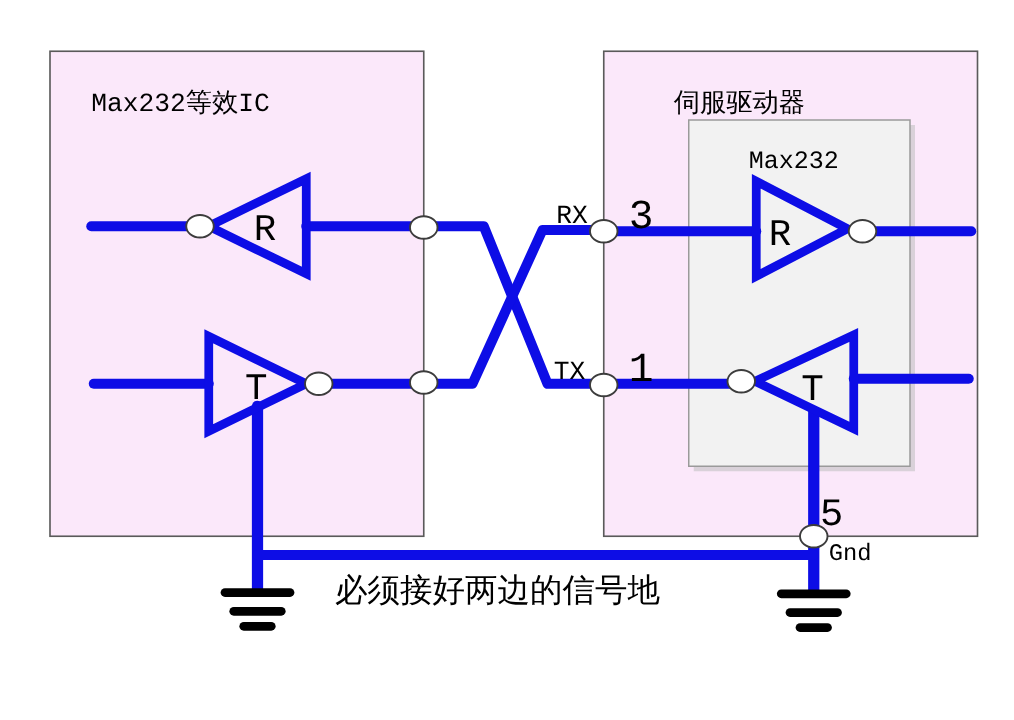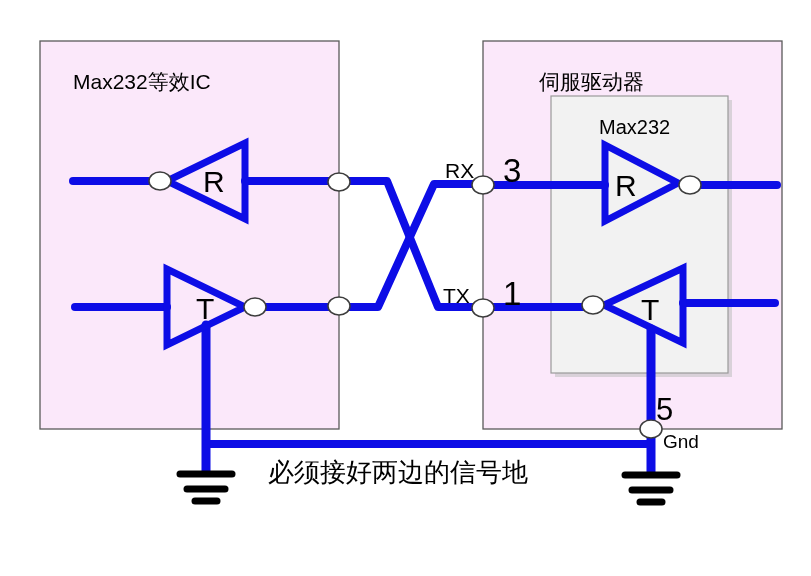--- a/index.html
+++ b/index.html
@@ -2,21 +2,21 @@
 <html style="--wire: #0d0de6; --box_fill: #fbe8fa; --box_border: #5a5a5a; --chip_fill: #f2f2f2; --chip_border: #9a9a9a; --text: #000000; --ground: #000000; --background: #ffffff;"><head>
 <meta charset="utf-8">
 <style>
   :root{
     --wire:#0d0de6; --box_fill:#fbe8fa; --box_border:#5a5a5a;
     --chip_fill:#f2f2f2; --chip_border:#9a9a9a; --text:#000000;
     --ground:#000000; --background:#ffffff;
   }
   html,body{margin:0;padding:0;}
   body{background:var(--background);font-family:"Liberation Sans","DejaVu Sans",sans-serif;}
-  .stage{position:relative;width:811px;height:576px;background:var(--background);overflow:hidden;}
+  .stage{position:relative;width:811px;height:576px;background:var(--background);overflow:hidden;font-family:Liberation Mono, monospace;}
   svg{position:absolute;left:0;top:0;}
   .box{fill:var(--box_fill);stroke:var(--box_border);stroke-width:1.3;}
   .chip{fill:var(--chip_fill);stroke:var(--chip_border);stroke-width:1.2;}
   .chip-shadow{fill:#bdbdbd;opacity:0.55;}
   .wire{stroke:var(--wire);stroke-width:8;fill:none;stroke-linecap:round;stroke-linejoin:round;}
   .wire-v{stroke-width:9;}
   .tri{stroke:var(--wire);stroke-width:7;fill:none;stroke-linejoin:miter;}
   .node{fill:#ffffff;stroke:#3c3c3c;stroke-width:1.5;}
   .gnd{stroke:var(--ground);stroke-width:7;fill:none;stroke-linecap:round;}
   text{fill:var(--text);}

